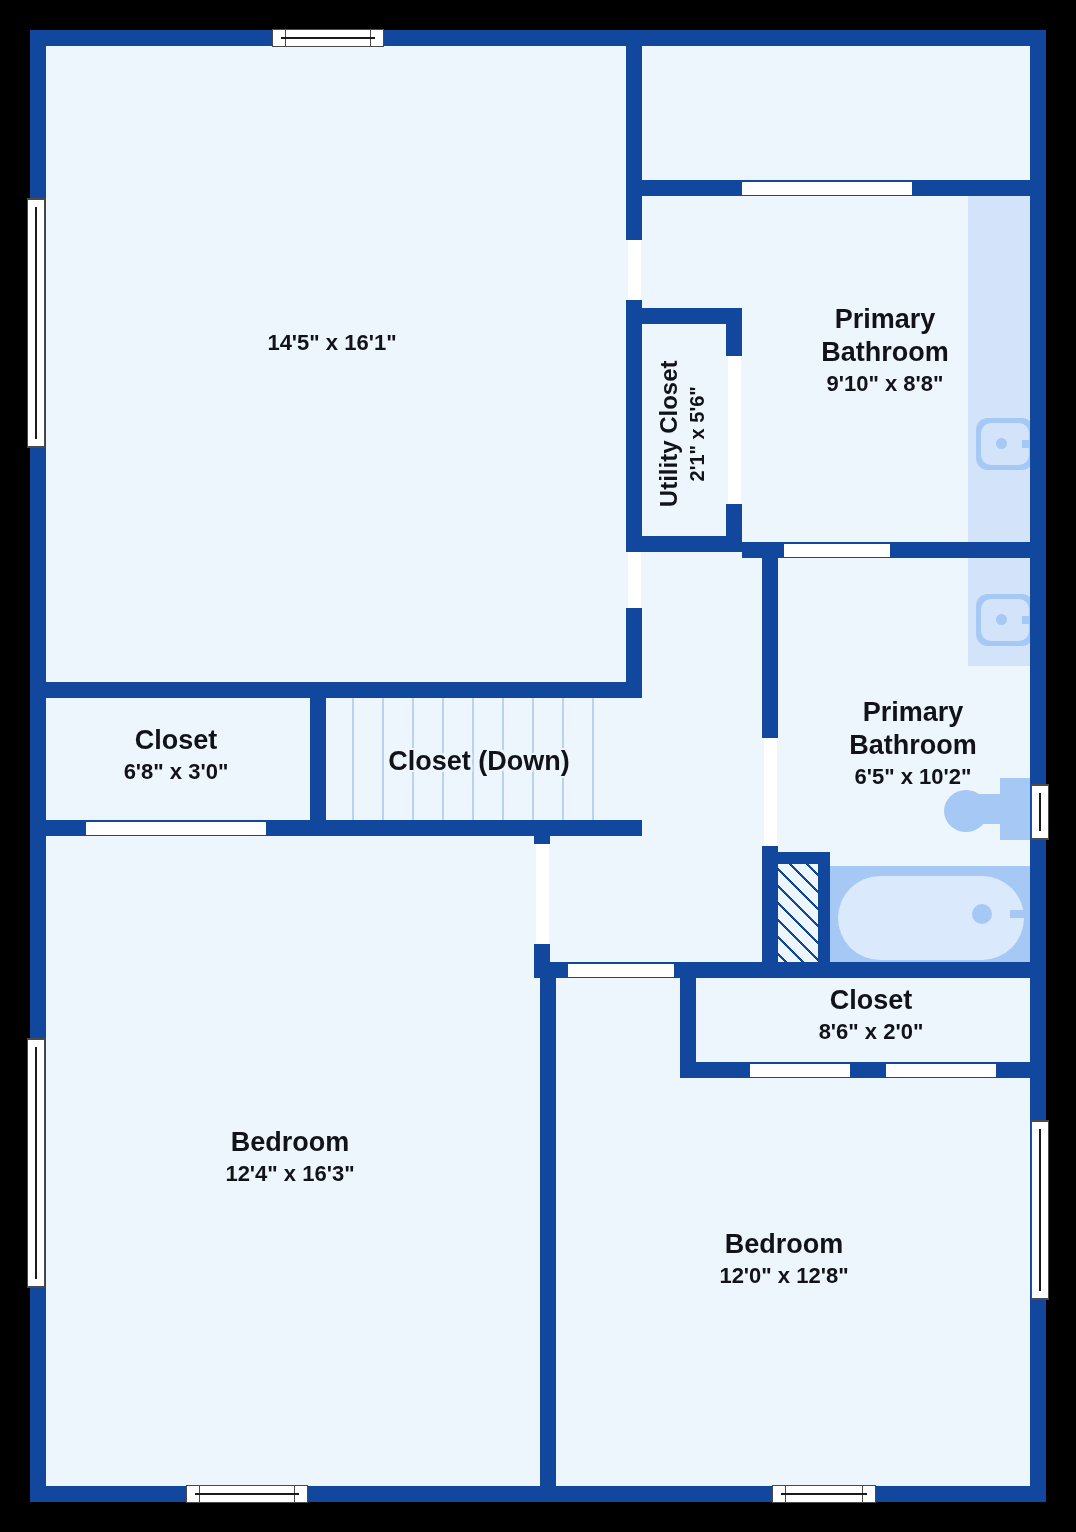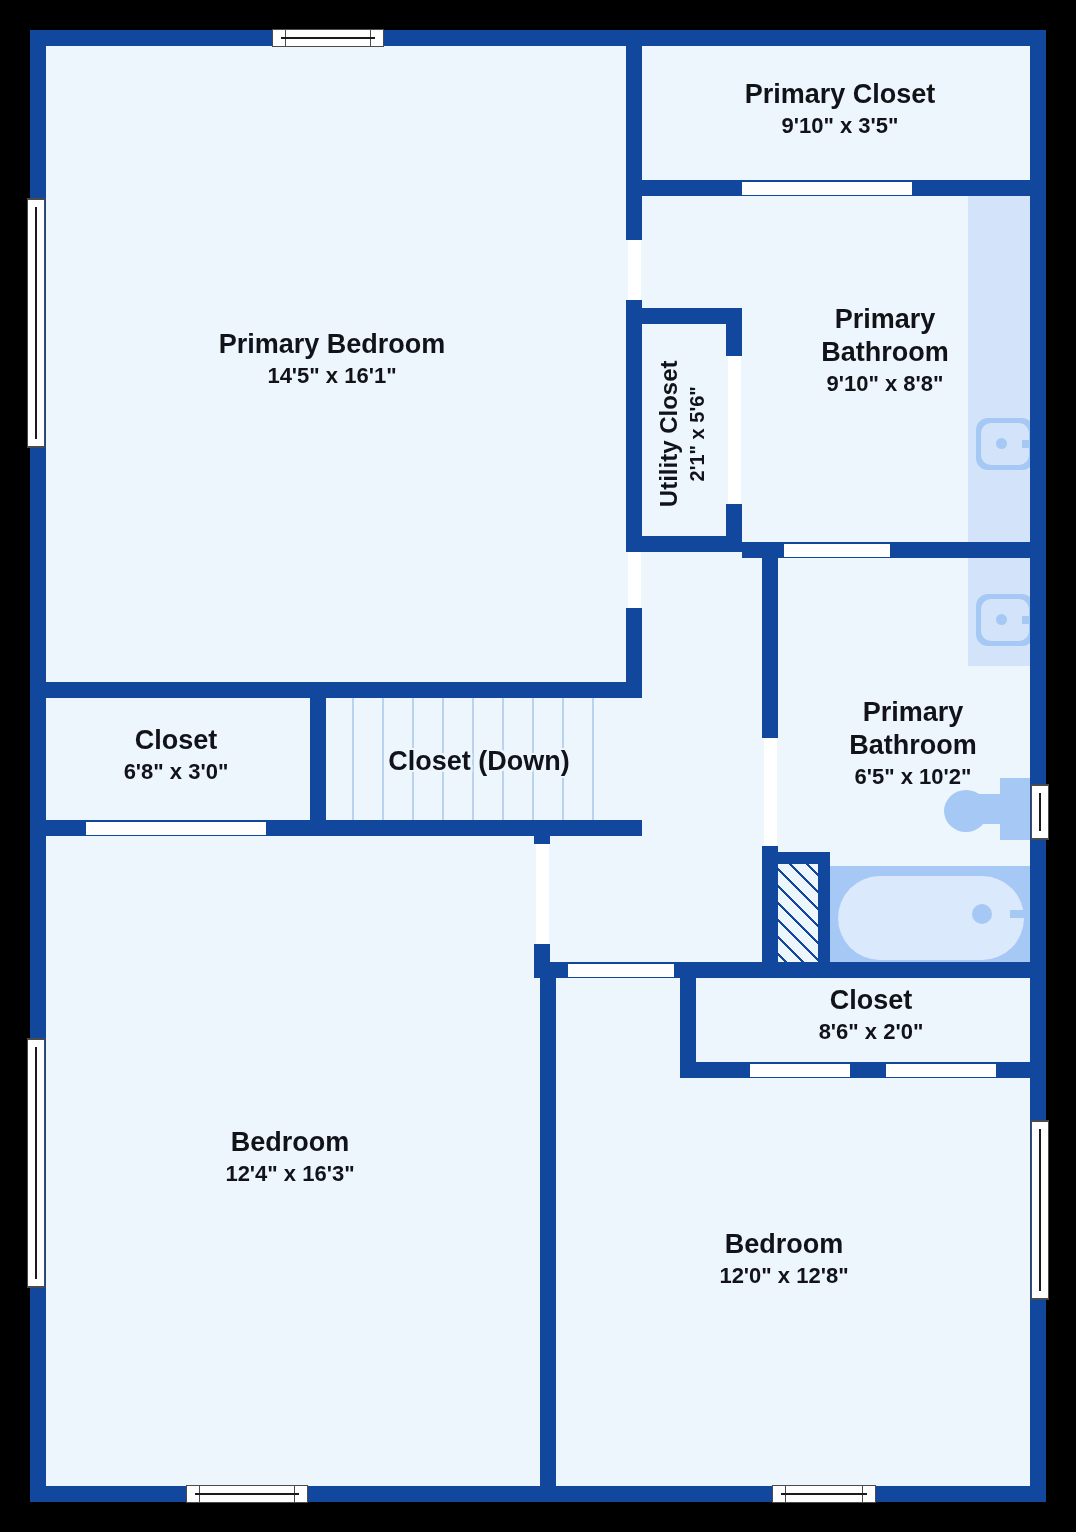--- a/index.html
+++ b/index.html
@@ -304,28 +304,23 @@
 
   <div class="window horz" style="left:186px; top:1485px; width:122px; height:18px;"></div>
 
   <div class="window horz" style="left:772px; top:1485px; width:104px; height:18px;"></div>
 
   <div class="window vert" style="left:1031px; top:784px; width:18px; height:56px;"></div>
 
   <div class="window vert" style="left:1031px; top:1120px; width:18px; height:180px;"></div>
 
   <div class="label" style="left:132px; top:328px; width:400px;">
-    <span class="name">Primary Bedroom</span>
     <span class="dims">14'5" x 16'1"</span>
   </div>
 
-  <div class="label" style="left:640px; top:78px; width:400px;">
-    <span class="name">Primary Closet</span>
-    <span class="dims">9'10" x 3'5"</span>
-  </div>
 
   <div class="label two" style="left:740px; top:303px; width:290px;">
     <span class="name">Primary</span>
     <span class="name">Bathroom</span>
     <span class="dims">9'10" x 8'8"</span>
   </div>
 
   <div class="label rot" style="left:562px; top:406px; width:240px;">
     <span class="name">Utility Closet</span>
     <span class="dims">2'1" x 5'6"</span>

